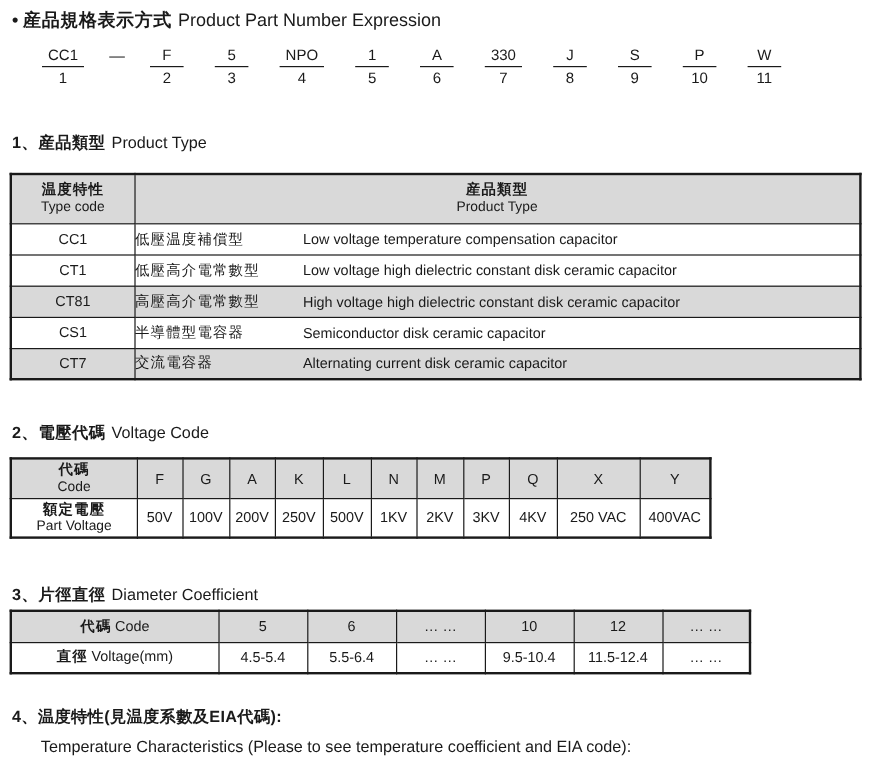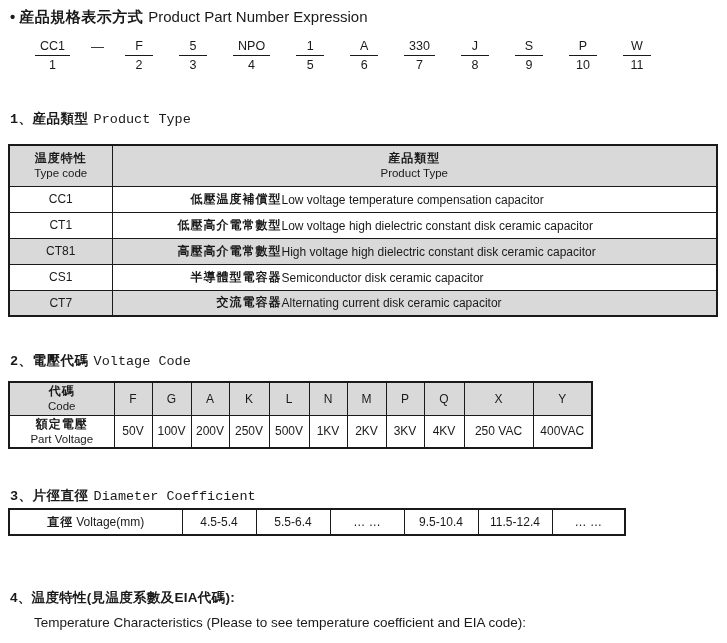--- a/index.html
+++ b/index.html
@@ -13,41 +13,41 @@
   .title-en{margin-left:5px;}
 
   
   .pn-row{position:absolute;left:35px;top:39px;display:flex;gap:26px;align-items:flex-start;}
   .pn-seg{display:flex;flex-direction:column;align-items:center;font-size:12.5px;min-width:28px;}
   .pn-code{border-bottom:1.5px solid #1a1a1a;padding:0 5px 1px;text-align:center;width:100%;box-sizing:border-box;line-height:15px;}
   .pn-index{margin-top:3px;line-height:13px;}
   .pn-dash{font-size:13px;line-height:15px;margin:0 -5px;}
 
   
-  .sec-heading{position:absolute;font-size:13.5px;white-space:nowrap;font-family:Liberation Mono, monospace;}
+  .sec-heading{position:absolute;font-size:13.5px;white-space:nowrap;}
   .sec-heading .zh{font-weight:bold;letter-spacing:.5px;}
   .sec-heading .en{margin-left:5px;}
   .h1{left:10px;top:110px;}
   .h2{left:10px;top:352px;}
   .h3{left:10px;top:487px;}
 
   
   table.tbl{position:absolute;border-collapse:collapse;table-layout:fixed;background:#fff;border:2px solid #1a1a1a;}
   table.tbl td{border:1px solid #1a1a1a;text-align:center;font-size:12px;padding:0;vertical-align:middle;}
   tr.head td{background:#d9d9d9;}
   tr.gray td{background:#d9d9d9;}
   .hdr2 .zh{font-size:12px;font-weight:bold;line-height:15px;letter-spacing:1px;}
   .hdr2 .en{font-size:11.5px;line-height:14px;}
 
   
   .t1{left:8px;top:144px;width:710px;}
   .t1 tr.head{height:41px;}
   .t1 tr.row{height:26px;}
   .t1 .name-cell{text-align:left;}
-  .zh-name{display:inline-block;width:140px;padding-left:29px;font-weight:bold;letter-spacing:1px;vertical-align:middle;text-align:right;}
+  .zh-name{display:inline-block;width:140px;font-weight:normal;letter-spacing:1px;vertical-align:middle;}
   .en-name{vertical-align:middle;}
 
   
   .t2{left:8px;top:381px;width:583px;}
   .t2 tr{height:33px;}
 
   
   .t3{left:8px;top:508px;width:616px;}
   .t3 tr{height:26px;}
   .t3 .label-line .zh{font-weight:bold;letter-spacing:1px;}
@@ -232,20 +232,31 @@
     <colgroup>
       <col style="width:173px">
         <col style="width:74px">
         <col style="width:74px">
         <col style="width:74px">
         <col style="width:74px">
         <col style="width:74px">
         <col style="width:73px">
     </colgroup>
     <tbody>
+    <tr class="head">
+      <td class="label-line">
+        <span class="zh">代碼</span><span class="en">Code</span>
+      </td>
+      <td>5</td>
+      <td>6</td>
+      <td>… …</td>
+      <td>10</td>
+      <td>12</td>
+      <td>… …</td>
+    </tr>
     <tr>
       <td class="label-line">
         <span class="zh">直徑</span><span class="en">Voltage(mm)</span>
       </td>
       <td>4.5-5.4</td>
       <td>5.5-6.4</td>
       <td>… …</td>
       <td>9.5-10.4</td>
       <td>11.5-12.4</td>
       <td>… …</td>

